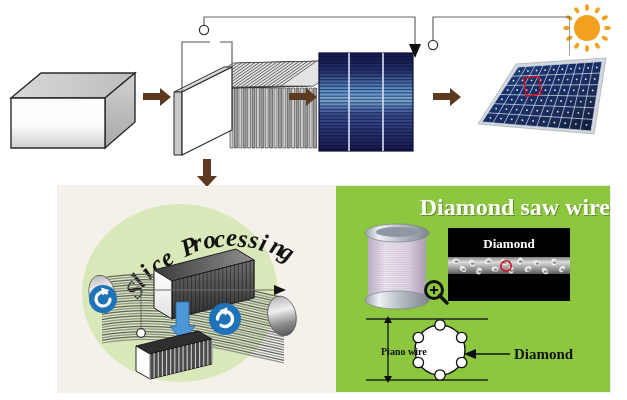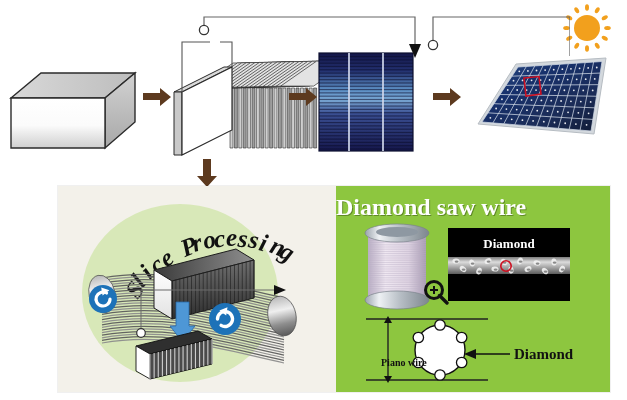--- a/index.html
+++ b/index.html
@@ -28,21 +28,21 @@
 
   #greencircle{position:absolute;left:24px;top:18px;width:196px;height:178px;
      background:#d8e8b8;border-radius:50%;}
 
   
   #sliceTitle{position:absolute;left:0px;top:6px;width:278px;height:110px;}
   #sliceTitle span{position:absolute;display:block;
      font-family:"Liberation Serif",serif;font-weight:bold;font-style:italic;
      font-size:25px;color:#111111;transform-origin:50% 50%;white-space:pre;}
 
-  #dstitle{position:absolute;left:0;top:8px;width:274px;text-align:left;
+  #dstitle{position:absolute;left:0;top:8px;width:274px;text-align:right;
      font-family:"Liberation Serif",serif;font-weight:bold;font-size:24px;
      color:#ffffff;letter-spacing:0px;
      text-shadow:1px 1px 0 rgba(60,90,20,.55);}
 
   #semimg{position:absolute;left:112px;top:42px;width:122px;height:73px;
      background:#000;}
   #semlabel{position:absolute;left:0;top:8px;width:122px;text-align:center;
      color:#ffffff;font-weight:bold;font-size:13px;
      font-family:"Liberation Serif",serif;}
 
@@ -591,17 +591,17 @@
             <circle cx="82" cy="11" r="5.2" fill="#ffffff" stroke="#111" stroke-width="1.3"></circle>
             <circle cx="103.65063509461098" cy="23.5" r="5.2" fill="#ffffff" stroke="#111" stroke-width="1.3"></circle>
             <circle cx="103.65063509461098" cy="48.5" r="5.2" fill="#ffffff" stroke="#111" stroke-width="1.3"></circle>
             <circle cx="82" cy="61" r="5.2" fill="#ffffff" stroke="#111" stroke-width="1.3"></circle>
             <circle cx="60.34936490538903" cy="48.5" r="5.2" fill="#ffffff" stroke="#111" stroke-width="1.3"></circle>
             <circle cx="60.34936490538904" cy="23.499999999999996" r="5.2" fill="#ffffff" stroke="#111" stroke-width="1.3"></circle>
           </g>
         <line x1="112" y1="40" x2="152" y2="40" stroke="#111" stroke-width="1.4"></line>
         <polygon points="118,35 106,40 118,45" fill="#111"></polygon>
       </svg>
-      <div class="wdlabel" id="pianoLabel" style="left:45px;top:160px;margin-top:11px;">Piano wire</div>
+      <div class="wdlabel" id="pianoLabel" style="left:45px;top:160px;">Piano wire</div>
       <div class="wdlabel" id="diamondLabel2" style="left:178px;top:160px;">Diamond</div>
     </div>
   </div>
 </div>
 
 </body></html>

